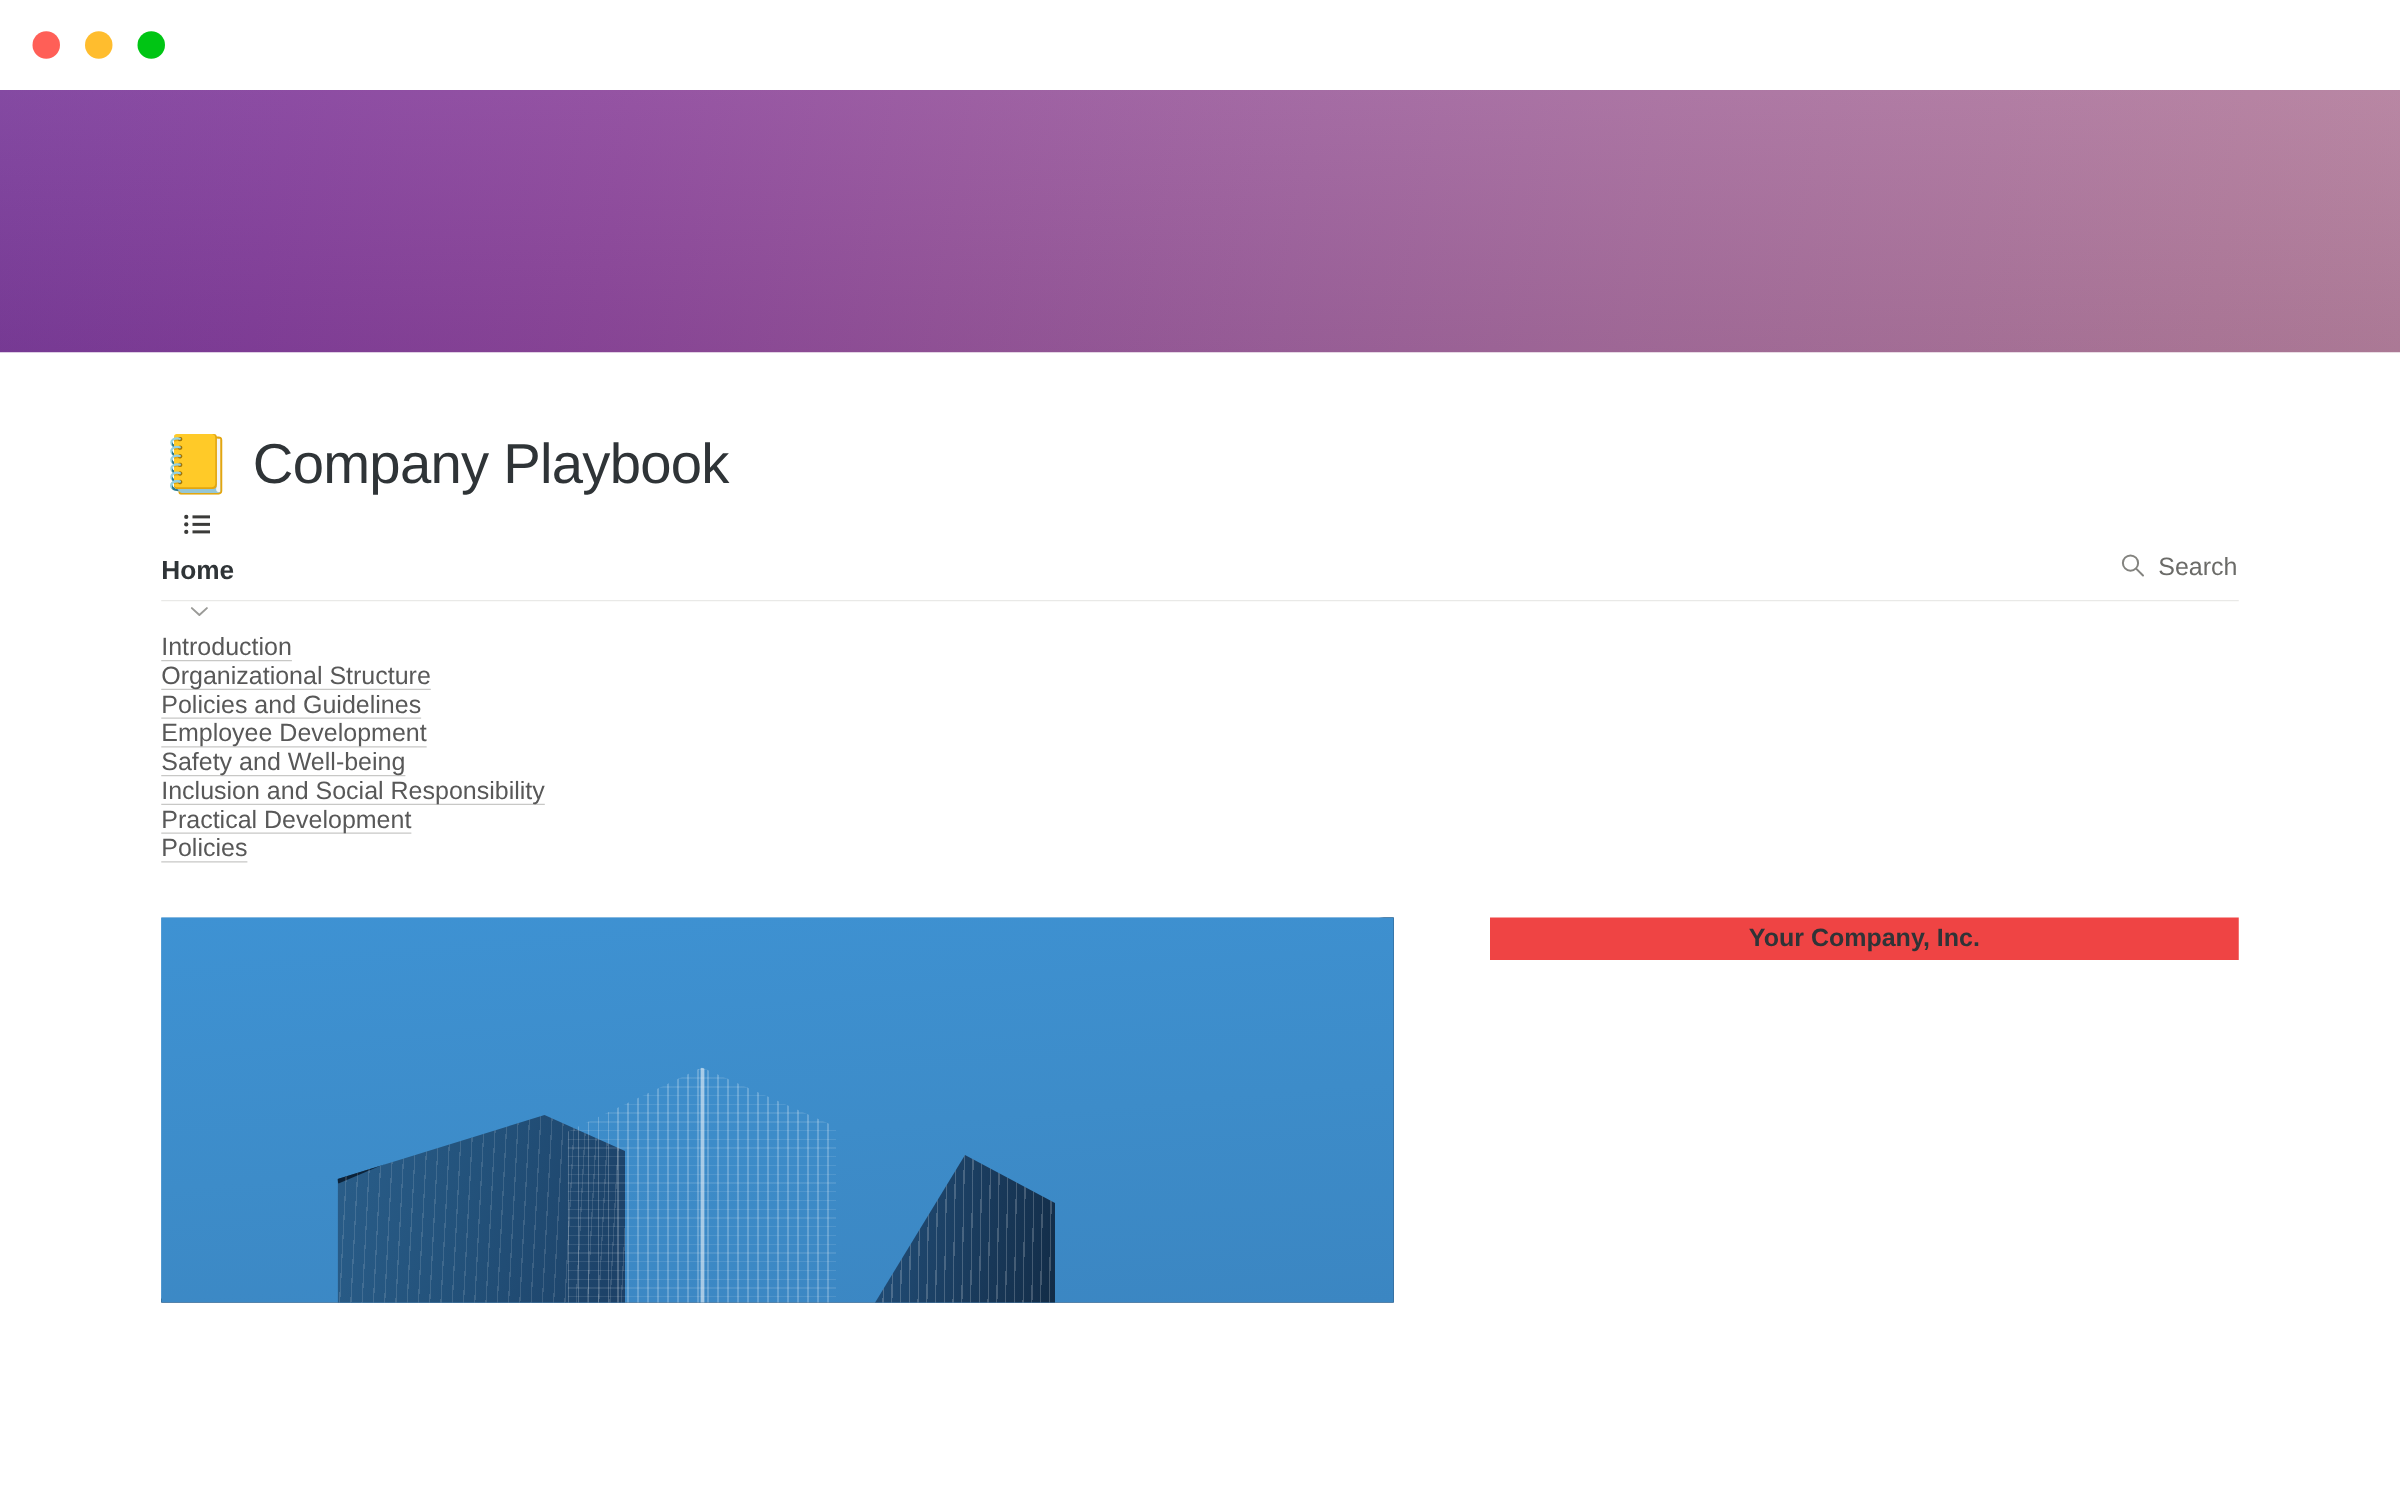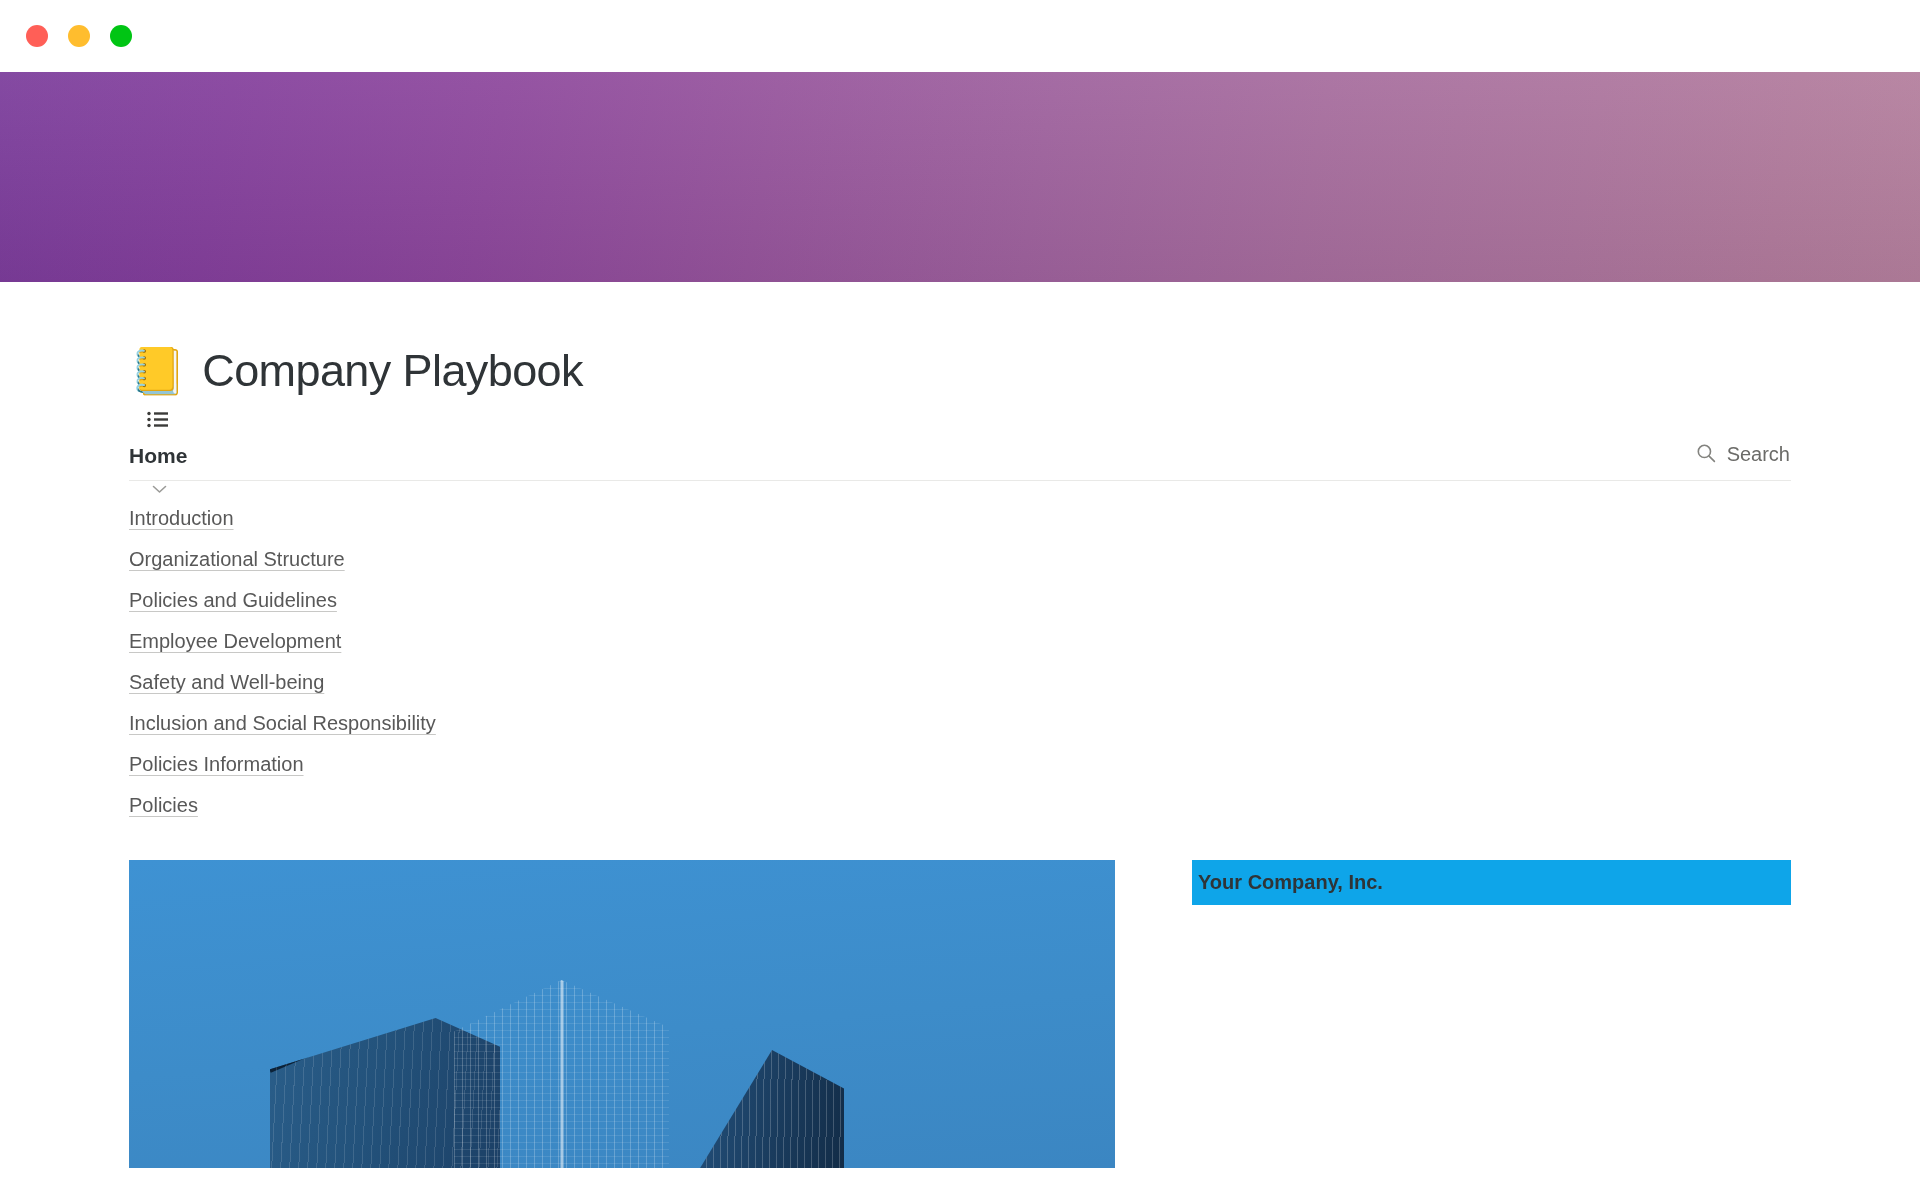--- a/index.html
+++ b/index.html
@@ -65,21 +65,21 @@
     border-bottom:1px solid #E9E9E7;
   }
   .nav-left{ display:flex; align-items:center; gap:12px;flex-direction:column; }
   .list-icon{ display:block; }
   .nav-home{ font-size:21px; font-weight:bold; color:#2F3437; }
   .chev{ display:block; margin-left:2px; }
   .nav-right{ display:flex; align-items:center; gap:11px; margin-right:1px; }
   .search-label{ font-size:20px; color:#6B6B68; }
 
   
-  .links{ margin-top:26px; display:flex; flex-direction:column; gap:18px; }
+  .links{ margin-top:26px; display:flex; flex-direction:column; }
   .link{
     font-size:20px; color:#585858;
     text-decoration:underline;
     text-decoration-color:#C8C8C6;
     text-underline-offset:4px;
     text-decoration-thickness:1px;
     align-self:flex-start;
     cursor:pointer;
   }
 
@@ -138,22 +138,22 @@
     position:absolute; left:565px; bottom:-10px; width:150px; height:128px;
     background:linear-gradient(100deg,#23517D 0%, #1A3C5E 55%, #122C47 100%);
     clip-path:polygon(0% 100%, 52% 0%, 100% 30%, 100% 100%);
   }
   .b3::after{
     content:""; position:absolute; inset:0;
     background:repeating-linear-gradient(91deg, rgba(255,255,255,0.20) 0 1px, transparent 1px 7px);
   }
 
   .panel-head{
-    background:#0ea5e9; height:45px;
-    display:flex; align-items:center; padding:0 6px;
+    background:#ef4444; height:34px;
+    display:flex; align-items:center; padding:0 6px;justify-content:center;
   }
   .panel-head span{ font-size:20px; font-weight:bold; color:#2F3437; }
   .panel-body{ margin-top:20px; padding:0 6px; }
   .panel-body span{ font-size:20px; color:#585858; }
 </style>
 </head>
 <body>
 
 <div class="titlebar">
   <div class="lights">
@@ -203,21 +203,21 @@
       </div>
     </div>
 
     <div class="links">
       <a class="link">Introduction</a>
       <a class="link">Organizational Structure</a>
       <a class="link">Policies and Guidelines</a>
       <a class="link">Employee Development</a>
       <a class="link">Safety and Well-being</a>
       <a class="link">Inclusion and Social Responsibility</a>
-      <a class="link">Policies Information</a>
+      <a class="link">Practical Development</a>
       <a class="link">Policies</a>
     </div>
 
     <div class="columns">
 
       <div class="col-left">
         <div class="photo">
           <div class="sky"></div>
           <div class="b1">
               <div class="edge"></div>

